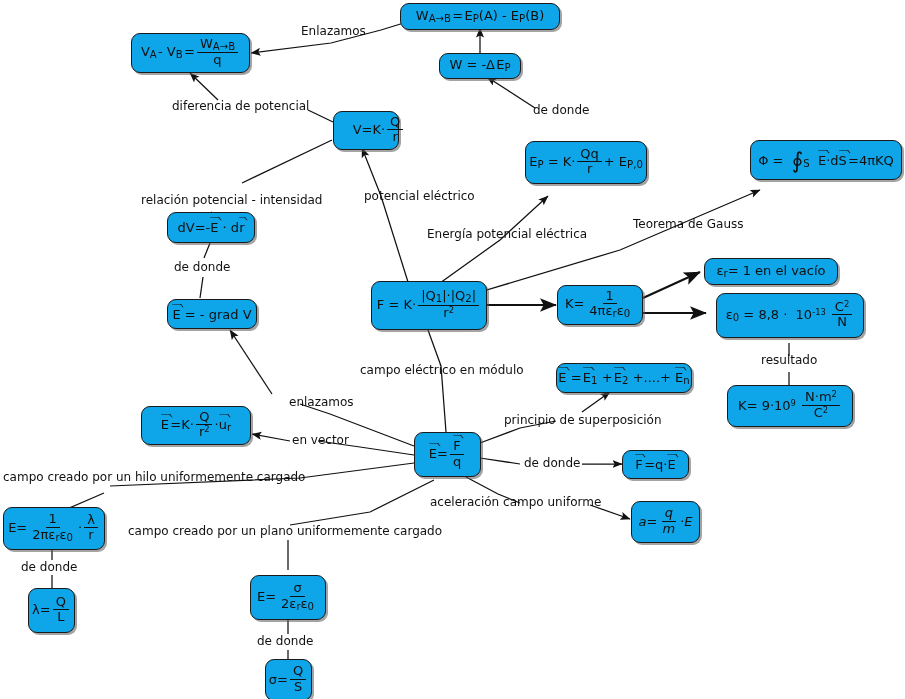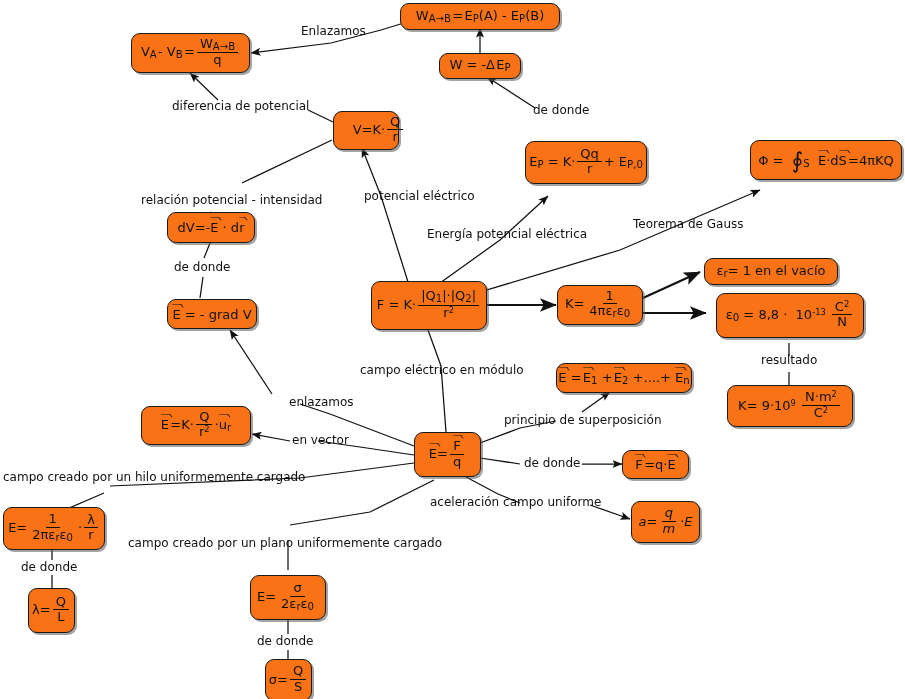--- a/index.html
+++ b/index.html
@@ -19,21 +19,21 @@
   }
   svg.edges {
     position: absolute;
     left: 0; top: 0;
     width: 905px; height: 699px;
     pointer-events: none;
   }
   .node {
     position: absolute;
     box-sizing: border-box;
-    background: #f97316;
+    background: #0ea5e9;
     border: 1.3px solid #1b1b1b;
     border-radius: 9px;
     box-shadow: 2px 2px 0px rgba(90,90,90,0.55);
     display: flex;
     align-items: center;
     justify-content: center;
     color: #111111;
     font-size: 13px;
     line-height: 1.05;
     white-space: nowrap;
@@ -327,19 +327,19 @@
   <div class="lbl" style="left:292px; top:434px;">en vector</div>
 
   <div class="lbl" style="left:504px; top:414px;">principio de superposición</div>
 
   <div class="lbl" style="left:524px; top:457px;">de donde</div>
 
   <div class="lbl" style="left:430px; top:496px;">aceleración campo uniforme</div>
 
   <div class="lbl" style="left:3px; top:471px;">campo creado por un hilo uniformemente cargado</div>
 
-  <div class="lbl" style="left:128px; top:525px;margin-top:12px;">campo creado por un plano uniformemente cargado</div>
+  <div class="lbl" style="left:128px; top:525px;">campo creado por un plano uniformemente cargado</div>
 
   <div class="lbl" style="left:21px; top:561px;">de donde</div>
 
   <div class="lbl" style="left:257px; top:635px;">de donde</div>
 
 </div>
 
 </body></html>

